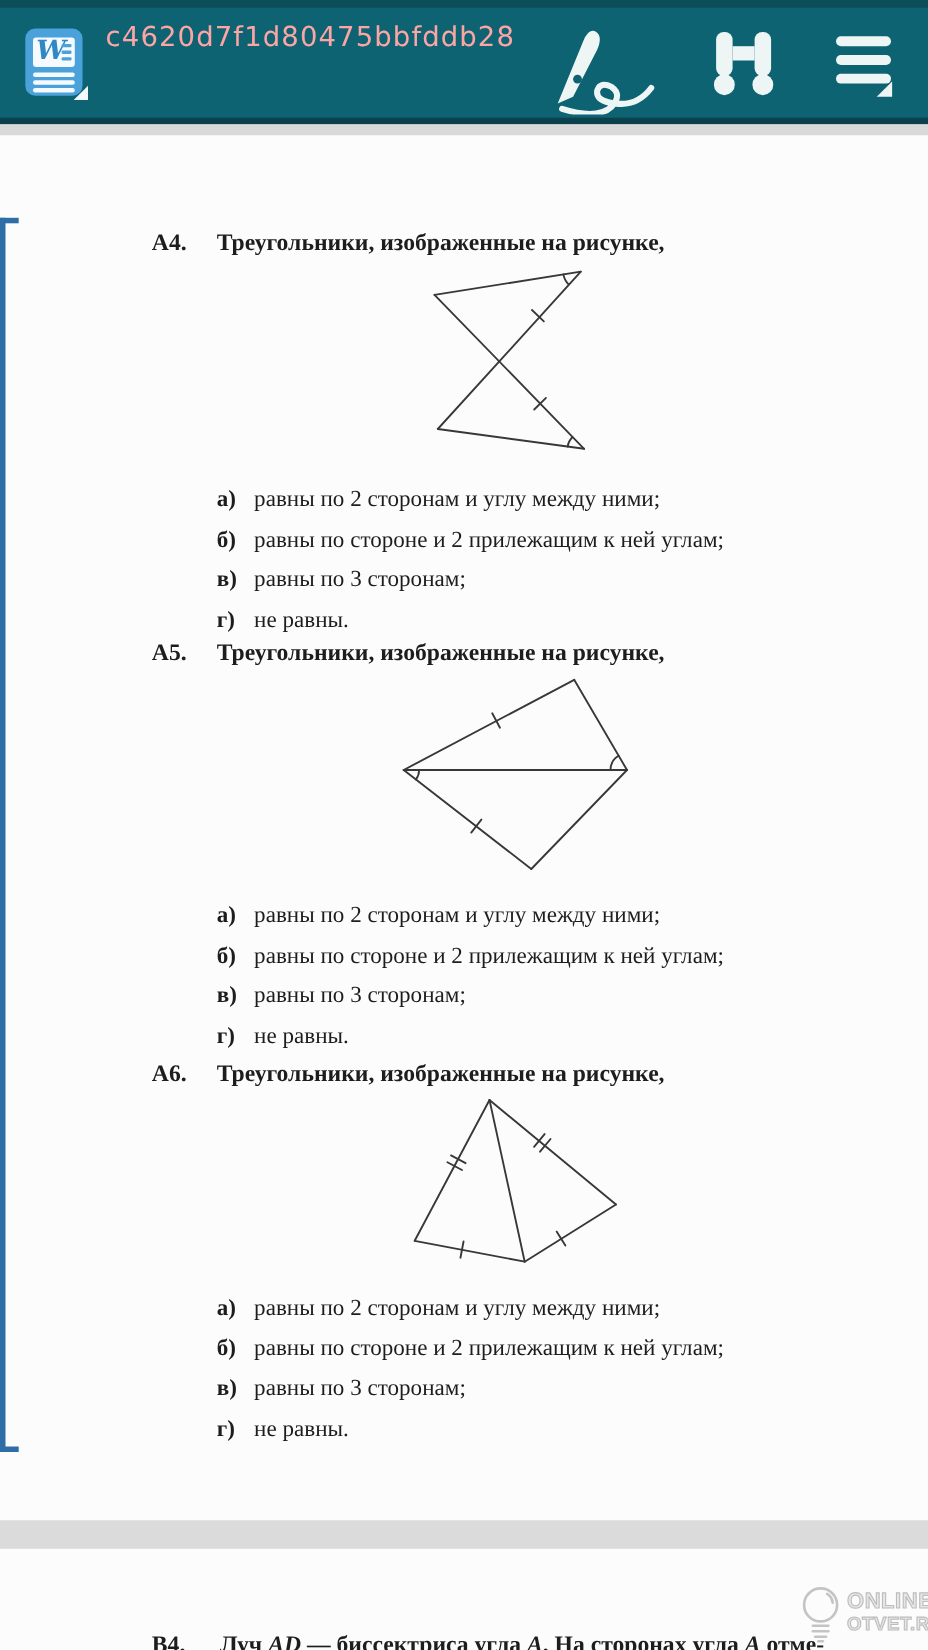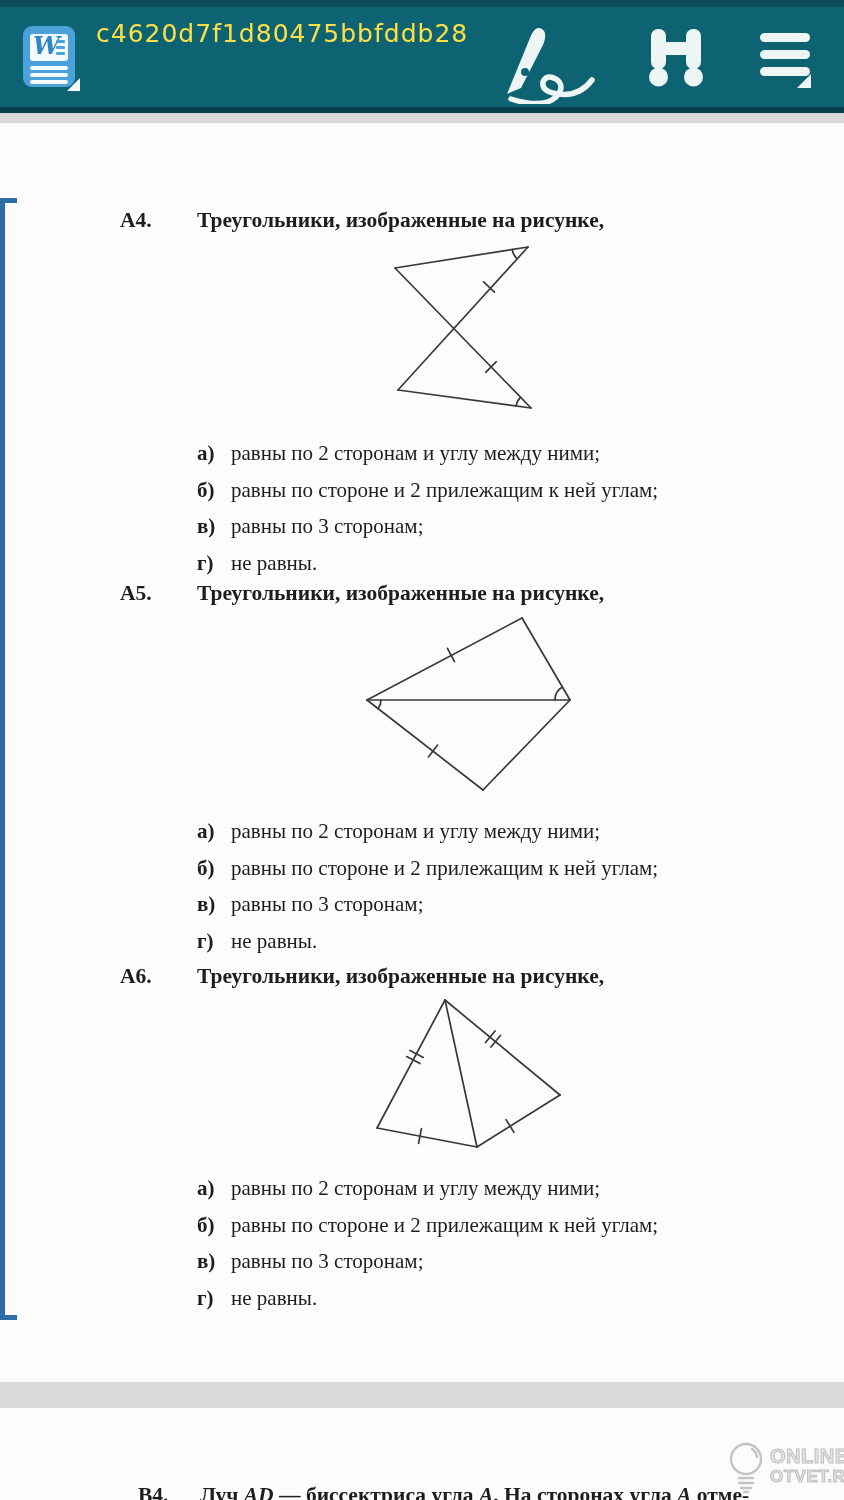--- a/index.html
+++ b/index.html
@@ -14,37 +14,37 @@
 
   .word-icon{position:absolute;left:23px;top:26px;width:52px;height:61px;background:#4BA2DB;border-radius:9px;}
   .word-paper{position:absolute;left:7px;top:8px;width:38px;height:27px;background:#F4FAFD;border-radius:3px;}
   .word-w{position:absolute;left:3px;top:-2px;color:#2F87C5;font-family:"DejaVu Serif",serif;
           font-style:italic;font-weight:700;font-size:24px;line-height:27px;}
   .word-pline{position:absolute;left:26px;width:9px;height:3px;background:#4BA2DB;border-radius:1px;}
   .word-wline{position:absolute;left:7px;width:38px;height:4px;background:#F4FAFD;border-radius:2px;}
   .word-fold{position:absolute;right:-5px;bottom:-4px;width:0;height:0;
              border-left:13px solid transparent;border-bottom:13px solid #F4FAFD;}
 
-  .filename{position:absolute;left:96px;top:17px;color:#fde047;
+  .filename{position:absolute;left:96px;top:17px;color:#fca5a5;
             font-family:"DejaVu Sans",sans-serif;font-size:25px;line-height:33px;letter-spacing:1px;}
 
   .icon-pen{position:absolute;left:493px;top:18px;width:112px;height:86px;}
   .icon-binoculars{position:absolute;left:648px;top:27px;width:56px;height:62px;}
   .icon-menu{position:absolute;left:760px;top:33px;width:52px;height:58px;}
   .menu-bar{position:absolute;left:0;width:50px;height:9px;background:#EDF5F5;border-radius:4.5px;}
   .menu-fold{position:absolute;left:37px;top:41px;width:0;height:0;
              border-left:14px solid transparent;border-bottom:14px solid #EDF5F5;}
 
   
   .blue-bracket{position:absolute;left:0;top:198px;width:5px;height:1122px;background:#2E6DA6;}
   .blue-bracket::before{content:"";position:absolute;left:0;top:0;width:17px;height:5px;background:#2E6DA6;}
   .blue-bracket::after{content:"";position:absolute;left:0;bottom:0;width:17px;height:5px;background:#2E6DA6;}
 
   .q-head{position:absolute;left:0;width:844px;font-weight:700;font-size:21.5px;}
-  .q-id{position:absolute;left:120px;}
+  .q-id{position:absolute;left:138px;}
   .q-prompt{position:absolute;left:197px;white-space:nowrap;}
   .qh1{top:208px}.qh2{top:581px}.qh3{top:964px}
 
   .fig{position:absolute;}
   .fig line,.fig path{stroke:#383838;stroke-width:1.7;stroke-linecap:round;fill:none;}
   .fig1{left:368px;top:238px;width:200px;height:180px;}
   .fig2{left:355px;top:610px;width:230px;height:190px;}
   .fig3{left:355px;top:993px;width:220px;height:165px;}
 
   .opts{position:absolute;left:0;width:844px;}

